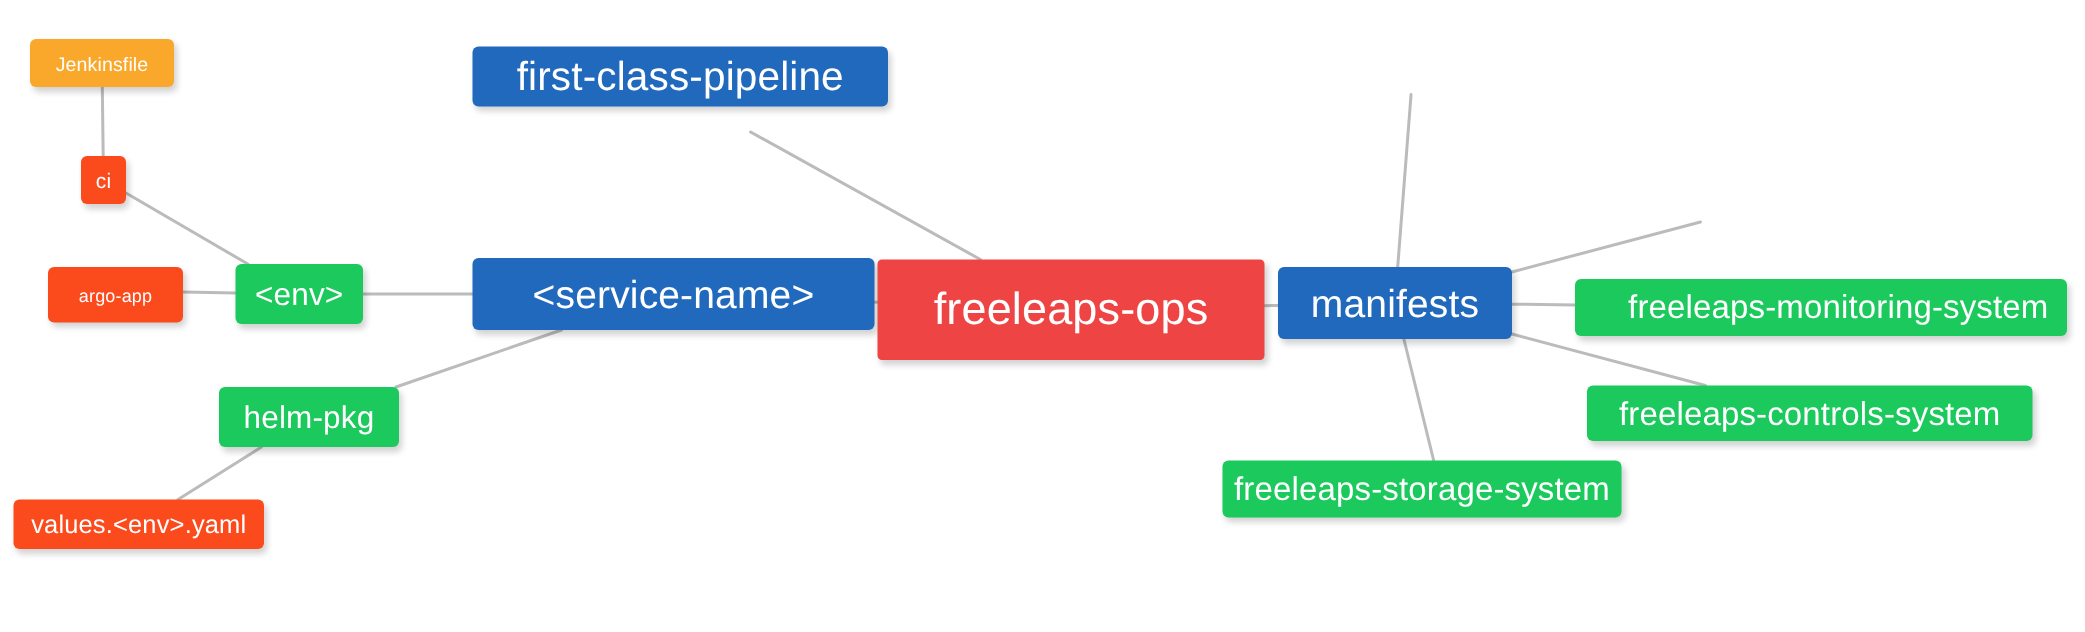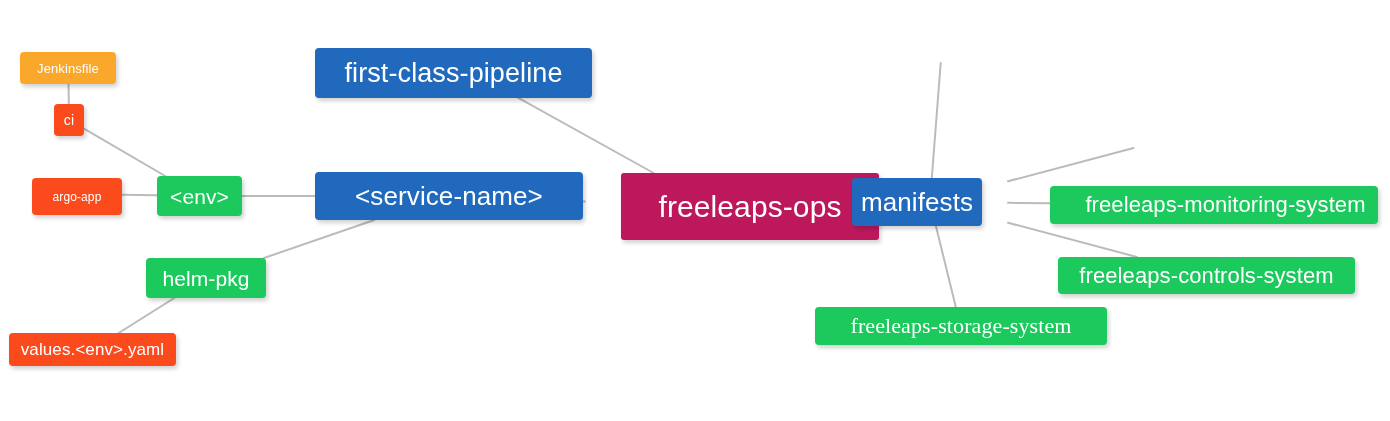--- a/index.html
+++ b/index.html
@@ -35,23 +35,22 @@
     justify-content: center;
     color: #ffffff;
     border-radius: 4px;
     white-space: nowrap;
     box-shadow: 2px 3px 4px rgba(0,0,0,0.18);
     line-height: 1;
     letter-spacing: 0.1px;
     z-index: 5;
   }
   .node-root {
-    background: #be185d;
+    background: #ef4444;
     border-radius: 3px;
-    margin-left: 36px;
   }
   .node-blue   { background: #2069bc; }
   .node-green  { background: #1bc95c; }
   .node-red    { background: #fb4a1c; }
   .node-orange { background: #faa82b; }
 </style>
 </head>
 <body>
 
 <div id="mindmap">
@@ -68,21 +67,21 @@
         <line x1="68.8" y1="104.0" x2="68.2" y2="58.0"></line>
         <line x1="174.3" y1="298.0" x2="118.7" y2="333.0"></line>
         <line x1="931.8" y1="178.0" x2="940.7" y2="63.0"></line>
         <line x1="1008.0" y1="181.3" x2="1133.6" y2="148.0"></line>
         <line x1="1008.0" y1="202.8" x2="1050.0" y2="203.3"></line>
         <line x1="1008.0" y1="222.7" x2="1136.9" y2="257.0"></line>
         <line x1="935.9" y1="226.0" x2="955.8" y2="307.0"></line>
       </g>
   </svg>
 
-  <div class="node node-orange" style="left:20px; top:26px; width:96px; height:32px; font-size:13px;margin-top:26px;">
+  <div class="node node-orange" style="left:20px; top:26px; width:96px; height:32px; font-size:13px;">
     <span>Jenkinsfile</span>
   </div>
 
   <div class="node node-red" style="left:54px; top:104px; width:30px; height:32px; font-size:14px;">
     <span>ci</span>
   </div>
 
   <div class="node node-red" style="left:32px; top:178px; width:90px; height:37px; font-size:12px;">
     <span>argo-app</span>
   </div>
@@ -92,43 +91,43 @@
   </div>
 
   <div class="node node-red" style="left:9px; top:333px; width:167px; height:33px; font-size:17px;">
     <span>values.&lt;env&gt;.yaml</span>
   </div>
 
   <div class="node node-green" style="left:146px; top:258px; width:120px; height:40px; font-size:21px;">
     <span>helm-pkg</span>
   </div>
 
-  <div class="node node-blue" style="left:315px; top:48px; width:277px; height:50px; font-size:27px;">
+  <div class="node node-blue" style="left:315px; top:31px; width:277px; height:40px; font-size:27px;">
     <span>first-class-pipeline</span>
   </div>
 
   <div class="node node-blue" style="left:315px; top:172px; width:268px; height:48px; font-size:26px;">
     <span>&lt;service-name&gt;</span>
   </div>
 
   <div class="node node-root" style="left:585px; top:173px; width:258px; height:67px; font-size:30px;">
     <span>freeleaps-ops</span>
   </div>
 
-  <div class="node node-blue" style="left:852px; top:178px; width:130px; height:48px; font-size:26px;">
+  <div class="node node-blue" style="left:852px; top:178px; width:156px; height:48px; font-size:26px;">
     <span>manifests</span>
   </div>
 
 
 
   <div class="node node-green" style="left:1050px; top:186px; width:328px; height:38px; font-size:22px;padding-left:23px;">
     <span>freeleaps-monitoring-system</span>
   </div>
 
   <div class="node node-green" style="left:1058px; top:257px; width:297px; height:37px; font-size:22px;">
     <span>freeleaps-controls-system</span>
   </div>
 
-  <div class="node node-green" style="left:815px; top:307px; width:292px; height:38px; font-size:22px;font-family:Liberation Serif, serif;">
+  <div class="node node-green" style="left:815px; top:307px; width:266px; height:38px; font-size:22px;">
     <span>freeleaps-storage-system</span>
   </div>
 
 </div>
 
 </body></html>

